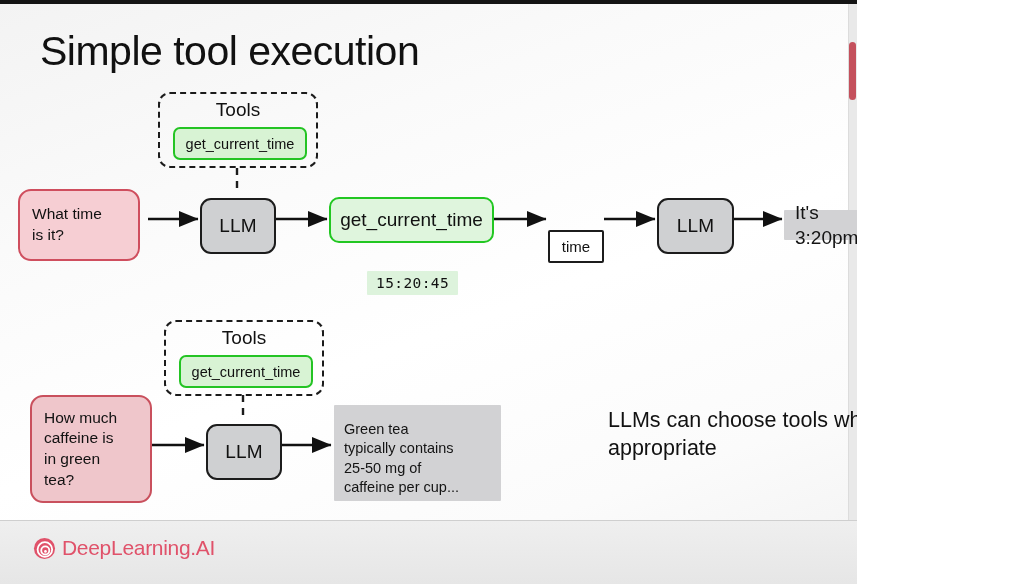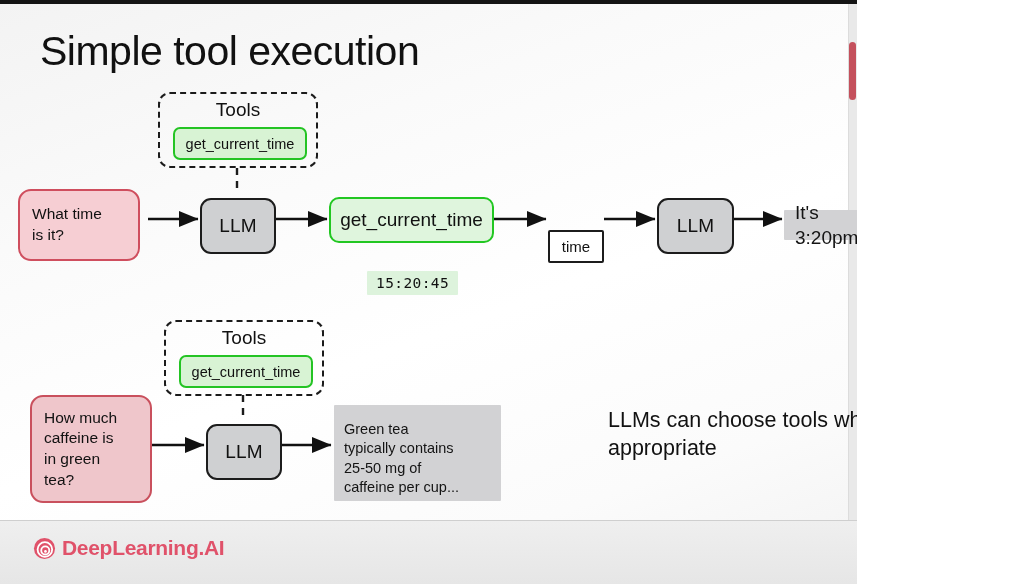--- a/index.html
+++ b/index.html
@@ -213,21 +213,21 @@
   #brand {
     position: absolute;
     left: 33px;
     top: 15px;
     display: flex;
     align-items: center;
     gap: 6px;
   }
   #brand-text {
     font-size: 21px;
-    font-weight: bold;
+    font-weight: normal;
     color: #e0526a;
     letter-spacing: -0.3px;
   }
   #author {
     position: absolute;
     right: 40px;
     top: 17px;
     font-size: 20px;
     color: #1a1a1a;
   }

